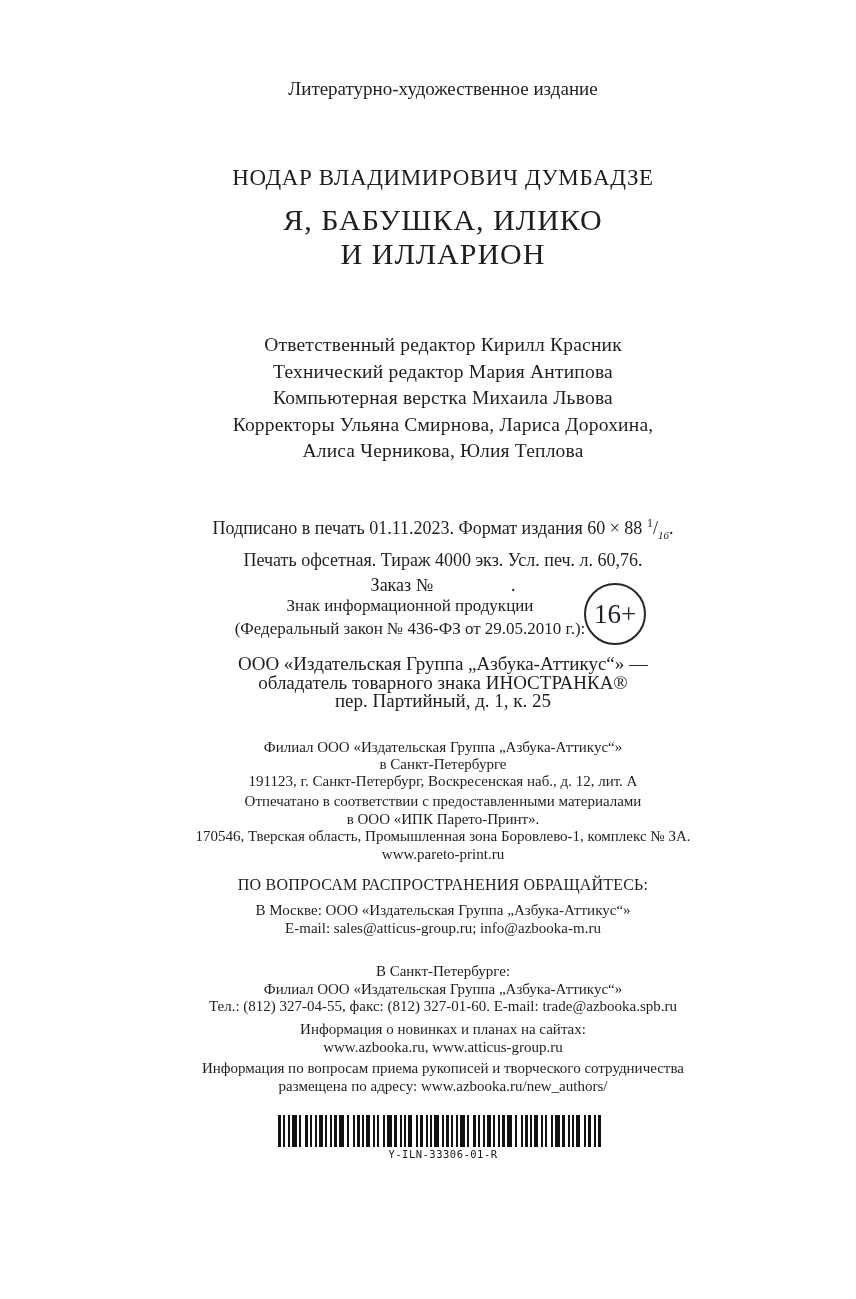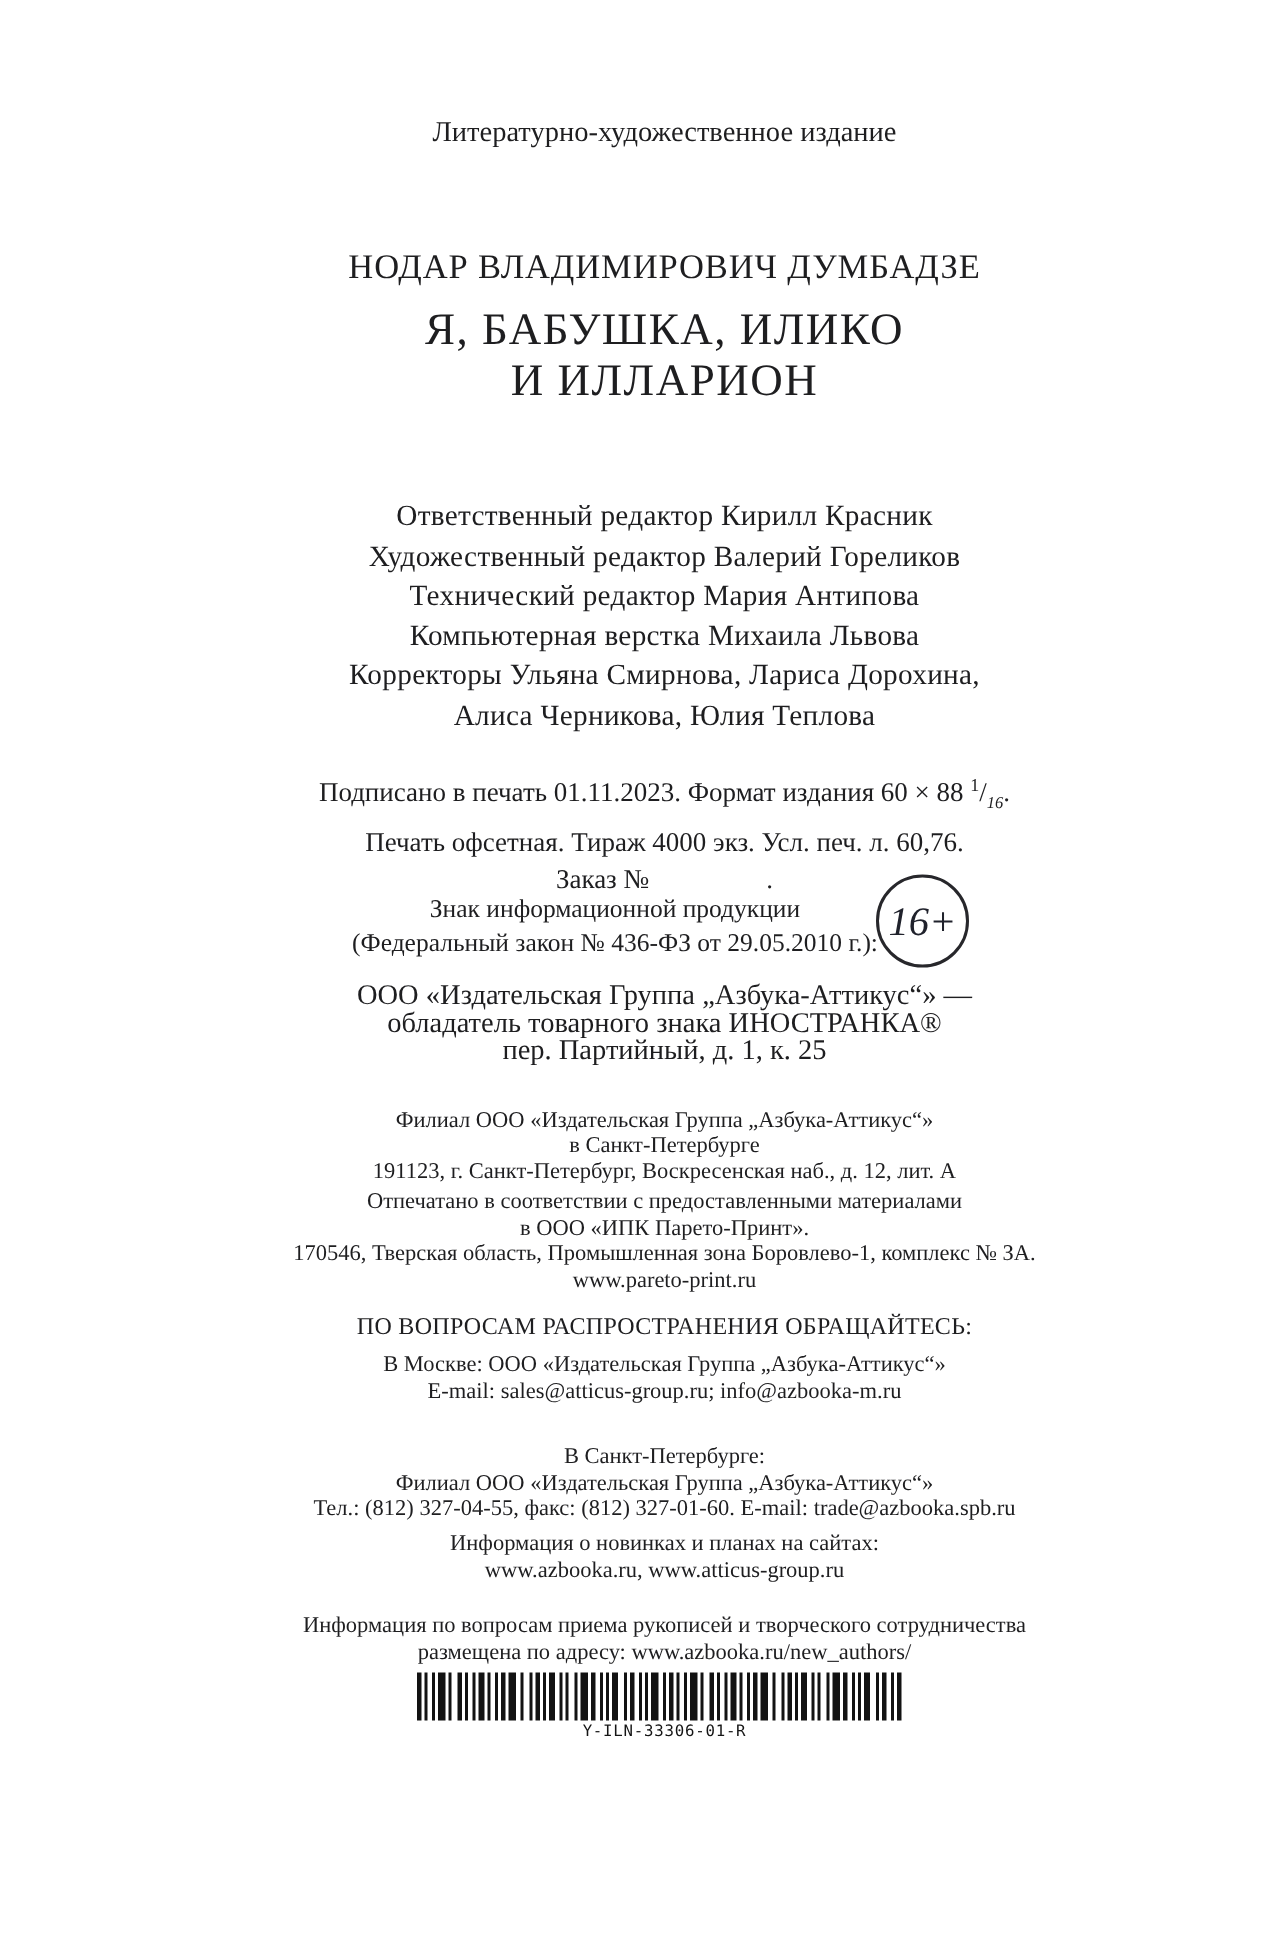--- a/index.html
+++ b/index.html
@@ -16,30 +16,30 @@
   .staff{top:332px;font-size:19.5px;line-height:26.5px;letter-spacing:.2px;}
   .printrun{top:511px;font-size:18px;line-height:25px;}
   .printrun sup{font-size:12px;vertical-align:super;}
   .printrun sub{font-size:11px;vertical-align:sub;font-style:italic;}
   .order-gap{display:inline-block;width:78px;}
   .sign-text{left:0;width:820px;top:594px;font-size:17px;line-height:23px;}
   .age-circle{
     position:absolute;left:584px;top:583px;width:62px;height:62px;
     border:2px solid #27272b;border-radius:50%;box-sizing:border-box;
     display:flex;align-items:center;justify-content:center;
-    font-size:27px;color:#20222c;font-style:italic;
+    font-size:27px;color:#20222c;
   }
   .publisher{top:655px;font-size:19px;line-height:18.5px;}
   .branch{top:739px;font-size:15px;line-height:17px;}
   .printed{top:793px;font-size:15px;line-height:17.5px;}
   .dist-header{top:876px;font-size:16px;letter-spacing:.2px;}
   .moscow{top:902px;font-size:15px;line-height:17.5px;}
   .spb{top:963px;font-size:15px;line-height:17.5px;}
   .sites{top:1021px;font-size:15px;line-height:17.5px;}
-  .manuscripts{top:1060px;font-size:15px;line-height:17.5px;margin-top:16px;}
+  .manuscripts{top:1060px;font-size:15px;line-height:17.5px;}
   .barcode{position:absolute;left:278px;top:1115px;width:330px;text-align:center;}
   .bc-bars{height:32px;font-size:0;white-space:nowrap;text-align:left;}
   .bc-bars i{display:inline-block;height:32px;background:#121212;}
   .bc-text{
     margin-top:1px;font-family:"DejaVu Sans Mono","Liberation Mono",monospace;
     font-size:10.5px;letter-spacing:.5px;color:#151515;
   }
 </style>
 </head>
 <body>
@@ -50,21 +50,20 @@
 
   <div class="abs author">НОДАР ВЛАДИМИРОВИЧ ДУМБАДЗЕ</div>
 
   <div class="abs title">
     <div>Я, БАБУШКА, ИЛИКО</div>
     <div>И ИЛЛАРИОН</div>
   </div>
 
   <div class="abs staff">
     <div>Ответственный редактор Кирилл Красник</div>
-    <div>Художественный редактор Валерий Гореликов</div>
     <div>Технический редактор Мария Антипова</div>
     <div>Компьютерная верстка Михаила Львова</div>
     <div>Корректоры Ульяна Смирнова, Лариса Дорохина,</div>
     <div>Алиса Черникова, Юлия Теплова</div>
   </div>
 
   <div class="abs printrun">
     <div><span>Подписано в печать 01.11.2023. Формат издания 60 × 88 </span><sup>1</sup><span>/</span><sub>16</sub><span>.</span></div>
     <div>Печать офсетная. Тираж 4000 экз. Усл. печ. л. 60,76.</div>
     <div><span>Заказ №</span><span class="order-gap"></span><span>.</span></div>

